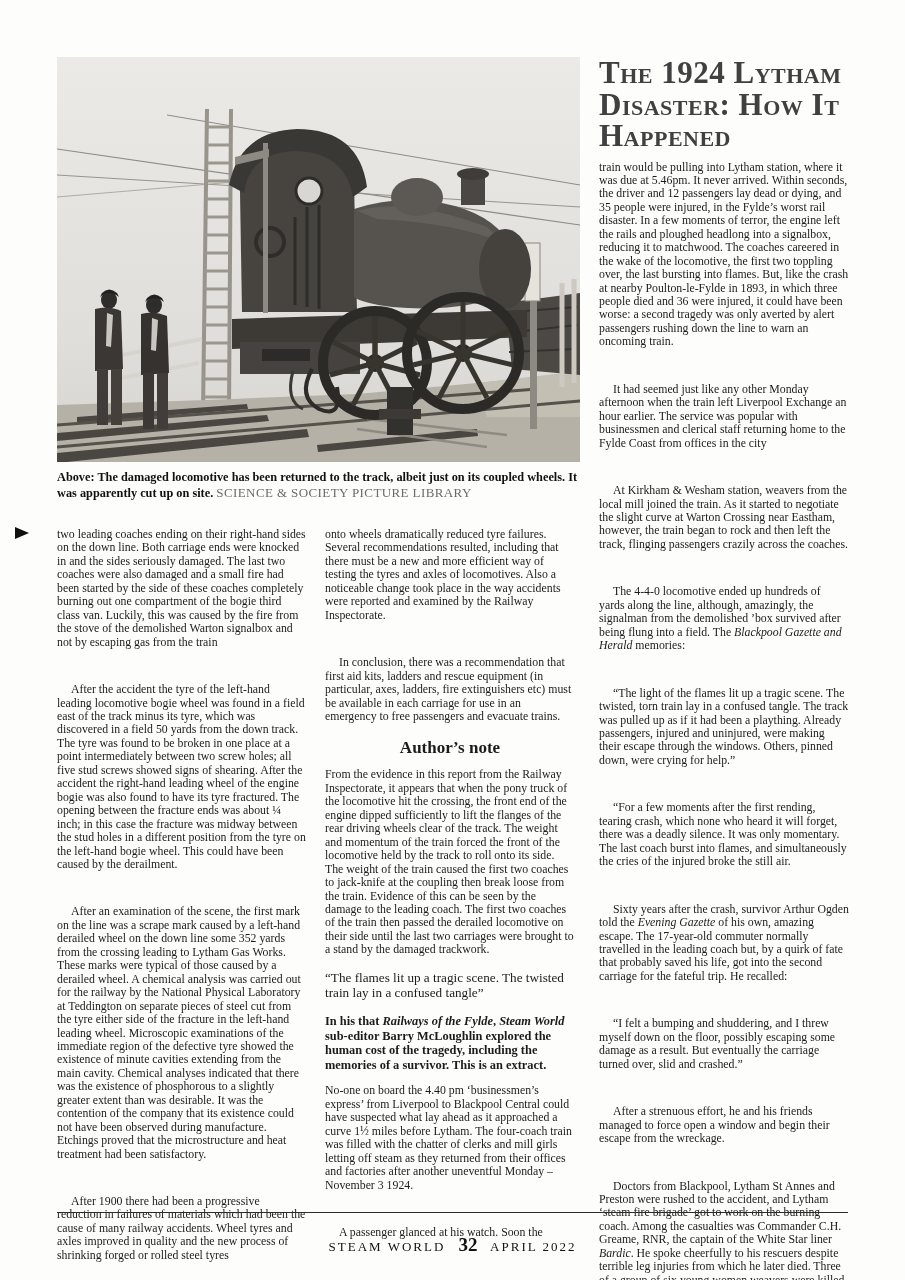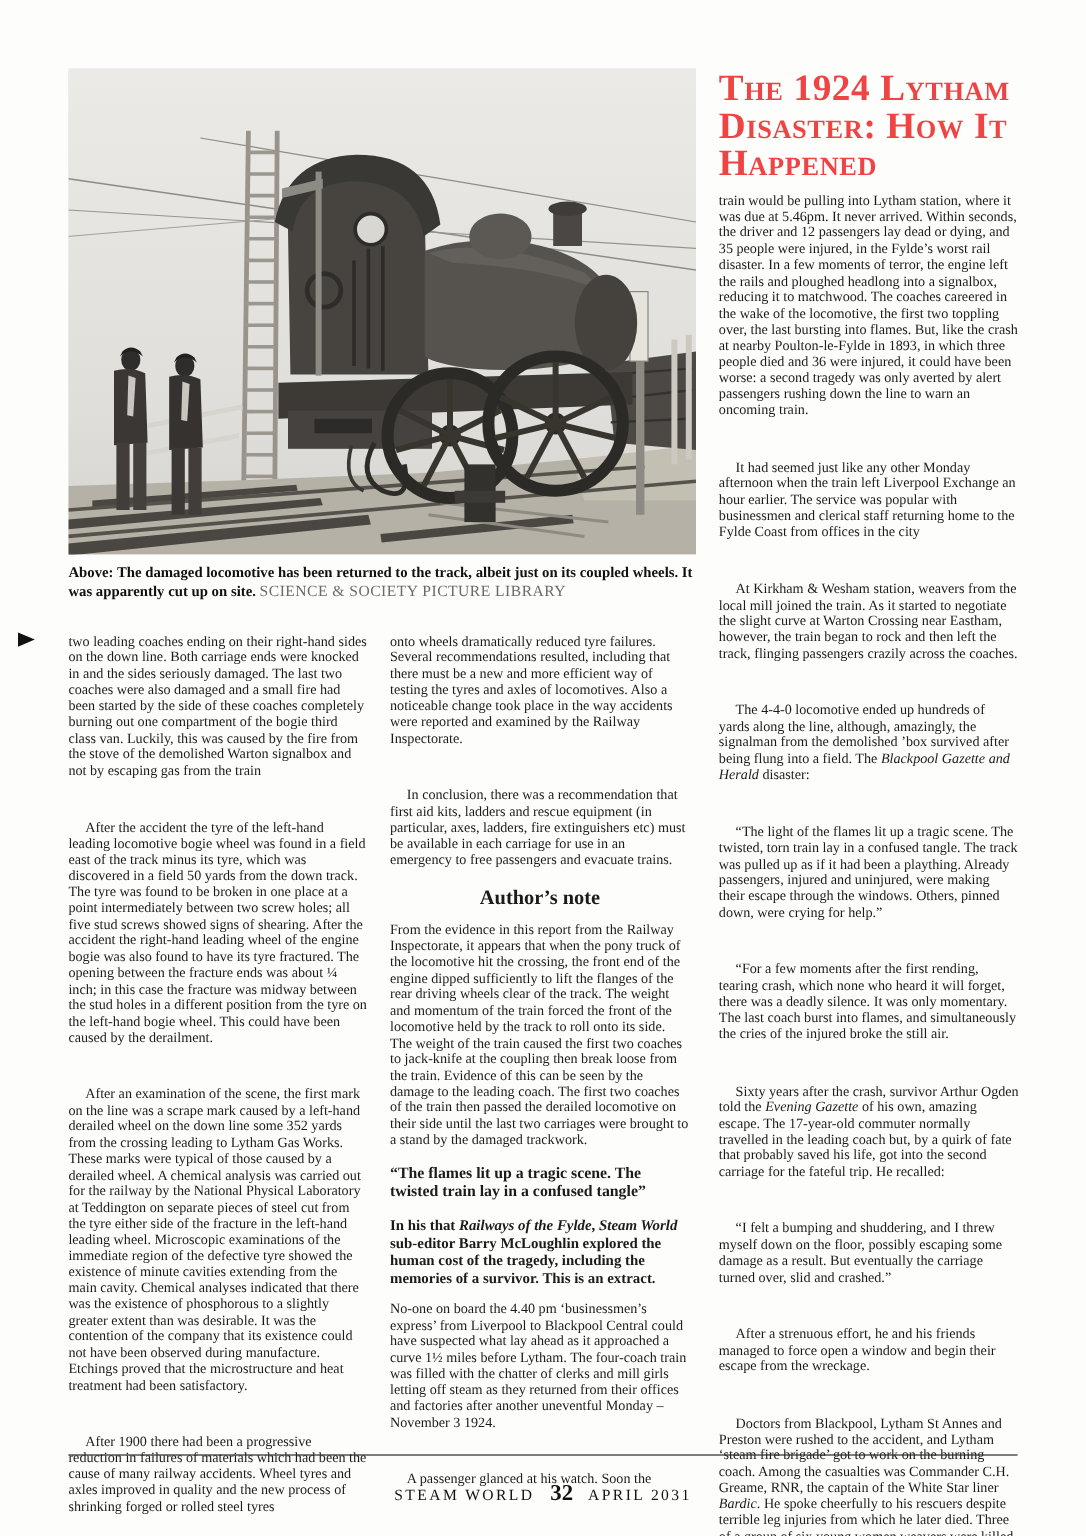--- a/index.html
+++ b/index.html
@@ -20,27 +20,27 @@
     border-top:6px solid transparent;border-bottom:6px solid transparent;border-left:14px solid #111;}
   
   .col{position:absolute;top:528px;width:250px;font-size:11.8px;line-height:13.45px;}
   #col1{left:57px;}
   #col2{left:325px;}
   #col3{left:599px;top:57px;}
   #col3-body{margin-top:9px;}
   .blk{margin:0;}
   .blk.indent{text-indent:14px;margin-top:34px;}
   .blk.heading{text-align:center;font-size:17px;font-weight:bold;margin:15px 0 11px;line-height:19px;}
-  .blk.pullquote{font-weight:bold;font-size:13.2px;line-height:15.6px;margin:13px 0;}
+  .blk.pullquote{font-weight:normal;font-size:13.2px;line-height:15.6px;margin:13px 0;}
   .blk.intro{font-weight:bold;font-size:12.4px;line-height:14.6px;margin:0 0 12px;}
   .blk.biblio{font-weight:bold;font-size:12.2px;line-height:13.9px;}
   .it{font-style:italic;}
   .bd{font-weight:bold;}
   
-  #headline{color:#ef4444;font-variant:small-caps;font-weight:bold;
+  #headline{color:#404040;font-variant:small-caps;font-weight:bold;
     font-size:31px;line-height:31.5px;letter-spacing:.5px;width:252px;}
   
   .sw-roundel{display:inline-block;background:#404040;color:#fff;border-radius:50%;
     font-family:"Liberation Sans", sans-serif;font-style:italic;font-weight:bold;
     font-size:7.5px;line-height:12px;width:19px;height:12px;text-align:center;
     vertical-align:middle;letter-spacing:.5px;}
   
   #footer-rule{position:absolute;left:57px;top:1212px;width:791px;height:1px;background:#2c2c2c;}
   #footer{position:absolute;left:0;top:1234px;width:905px;text-align:center;
     font-size:13px;letter-spacing:2px;color:#121212;}
@@ -224,31 +224,31 @@
       <p class="blk intro"><span class="bd">In his that </span><span class="it bd">Railways of the Fylde</span><span class="bd">, </span><span class="it bd">Steam World</span><span class="bd"> sub-editor Barry McLoughlin explored the human cost of the tragedy, including the memories of a survivor. This is an extract.</span></p>
       <p class="blk body"><span>No-one on board the 4.40 pm ‘businessmen’s express’ from Liverpool to Blackpool Central could have suspected what lay ahead as it approached a curve 1½ miles before Lytham. The four-coach train was filled with the chatter of clerks and mill girls letting off steam as they returned from their offices and factories after another uneventful Monday – November 3 1924.</span></p>
       <p class="blk indent"><span>A passenger glanced at his watch. Soon the</span></p>
     </div>
   <div class="col" id="col3">
     <div id="headline">The 1924 Lytham Disaster: How It Happened</div>
     <div id="col3-body">
         <p class="blk body"><span>train would be pulling into Lytham station, where it was due at 5.46pm. It never arrived. Within seconds, the driver and 12 passengers lay dead or dying, and 35 people were injured, in the Fylde’s worst rail disaster. In a few moments of terror, the engine left the rails and ploughed headlong into a signalbox, reducing it to matchwood. The coaches careered in the wake of the locomotive, the first two toppling over, the last bursting into flames. But, like the crash at nearby Poulton-le-Fylde in 1893, in which three people died and 36 were injured, it could have been worse: a second tragedy was only averted by alert passengers rushing down the line to warn an oncoming train.</span></p>
         <p class="blk indent"><span>It had seemed just like any other Monday afternoon when the train left Liverpool Exchange an hour earlier. The service was popular with businessmen and clerical staff returning home to the Fylde Coast from offices in the city</span></p>
         <p class="blk indent"><span>At Kirkham &amp; Wesham station, weavers from the local mill joined the train. As it started to negotiate the slight curve at Warton Crossing near Eastham, however, the train began to rock and then left the track, flinging passengers crazily across the coaches.</span></p>
-        <p class="blk indent"><span>The 4-4-0 locomotive ended up hundreds of yards along the line, although, amazingly, the signalman from the demolished ’box survived after being flung into a field. The </span><span class="it">Blackpool Gazette and Herald</span><span> disaster:</span></p>
+        <p class="blk indent"><span>The 4-4-0 locomotive ended up hundreds of yards along the line, although, amazingly, the signalman from the demolished ’box survived after being flung into a field. The </span><span class="it">Blackpool Gazette and Herald</span><span> memories:</span></p>
         <p class="blk indent"><span>“The light of the flames lit up a tragic scene. The twisted, torn train lay in a confused tangle. The track was pulled up as if it had been a plaything. Already passengers, injured and uninjured, were making their escape through the windows. Others, pinned down, were crying for help.”</span></p>
         <p class="blk indent"><span>“For a few moments after the first rending, tearing crash, which none who heard it will forget, there was a deadly silence. It was only momentary. The last coach burst into flames, and simultaneously the cries of the injured broke the still air.</span></p>
         <p class="blk indent"><span>Sixty years after the crash, survivor Arthur Ogden told the </span><span class="it">Evening Gazette</span><span> of his own, amazing escape. The 17-year-old commuter normally travelled in the leading coach but, by a quirk of fate that probably saved his life, got into the second carriage for the fateful trip. He recalled:</span></p>
         <p class="blk indent"><span>“I felt a bumping and shuddering, and I threw myself down on the floor, possibly escaping some damage as a result. But eventually the carriage turned over, slid and crashed.”</span></p>
         <p class="blk indent"><span>After a strenuous effort, he and his friends managed to force open a window and begin their escape from the wreckage.</span></p>
         <p class="blk indent"><span>Doctors from Blackpool, Lytham St Annes and Preston were rushed to the accident, and Lytham ‘steam fire brigade’ got to work on the burning coach. Among the casualties was Commander C.H. Greame, RNR, the captain of the White Star liner </span><span class="it">Bardic</span><span>. He spoke cheerfully to his rescuers despite terrible leg injuries from which he later died. Three of a group of six young women weavers were killed within 15 minutes of boarding the train at Kirkham.</span></p>
         <p class="blk biblio"><span class="bd">• </span><span class="it bd">Railways of the Fylde</span><span class="bd"> by Barry McLoughlin (Carnegie Press, 1992, ISBN 530-0948789847). </span><span class="sw-roundel">SW</span></p>
       </div>
   </div>
 
   <div id="footer-rule"></div>
   <div id="footer">
     <span>STEAM WORLD</span>
     <span class="pageno">32</span>
-    <span>APRIL 2031</span>
+    <span>APRIL 2022</span>
   </div>
 
 </div>
 
 </body></html>

